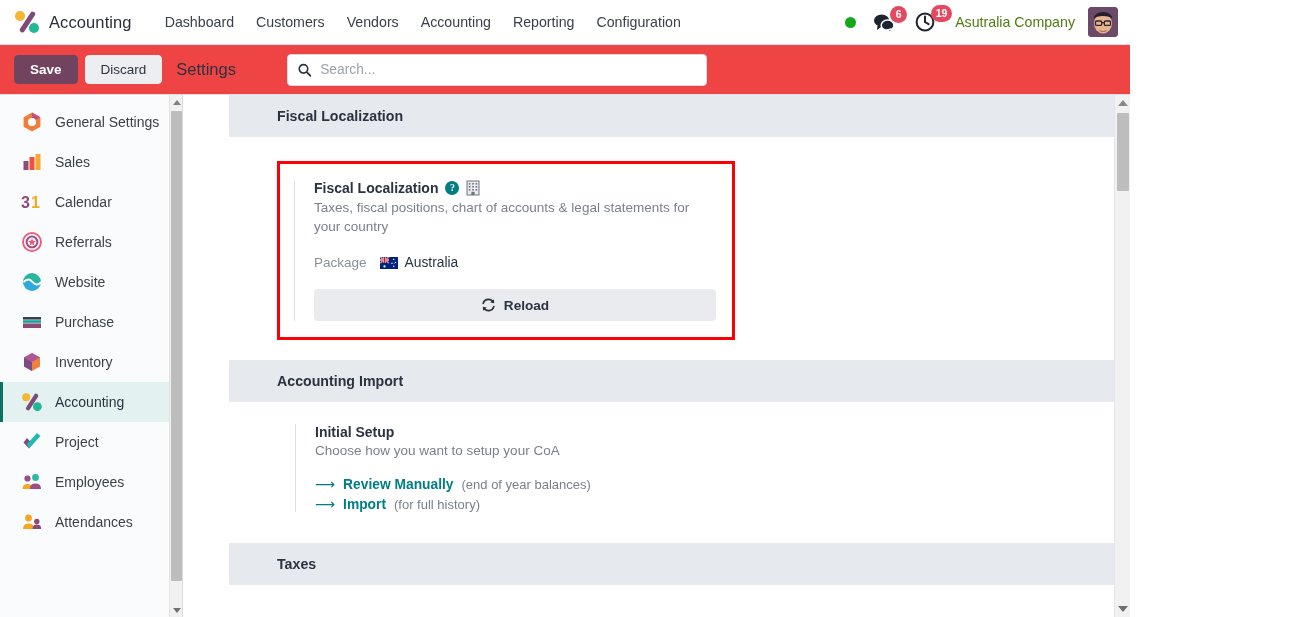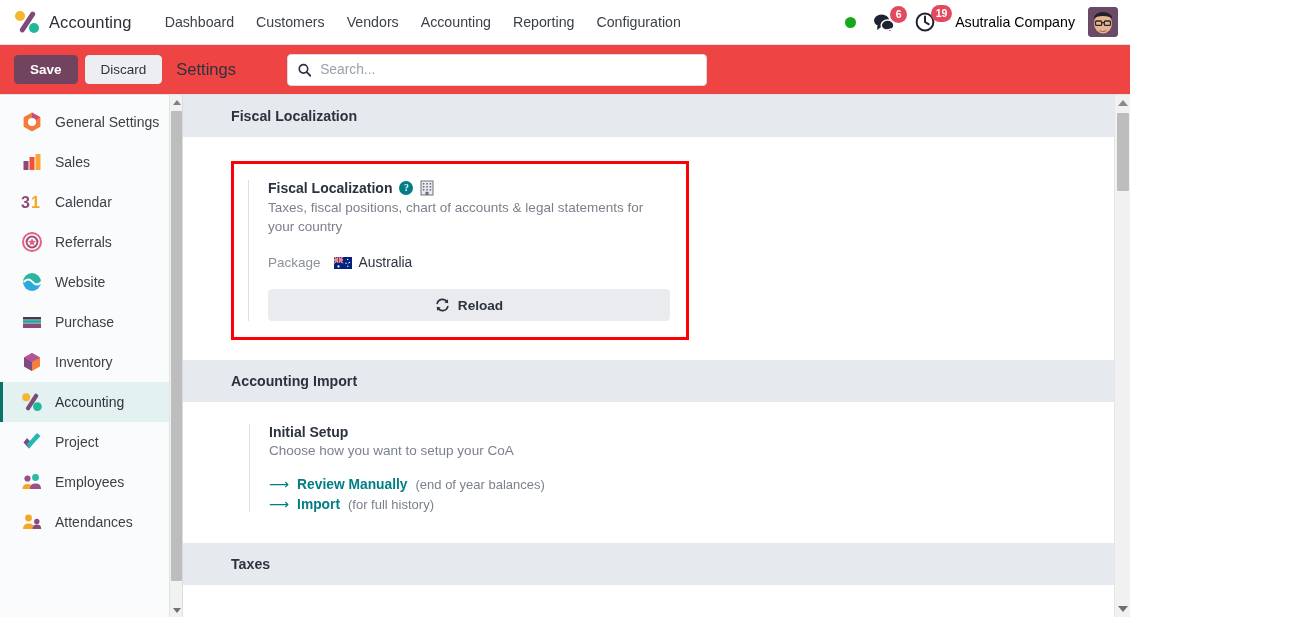--- a/index.html
+++ b/index.html
@@ -47,21 +47,21 @@
     margin-right: 17px; cursor: pointer;
   }
   .icon-badge { position: relative; display: flex; align-items: center; cursor: pointer; margin-right: 20px; }
   .badge {
     position: absolute; top: -7px; right: -12px;
     min-width: 17px; height: 17px; padding: 0 4px;
     background: #e34a5f; color: #fff; border-radius: 9px;
     font-size: 10.5px; font-weight: bold; line-height: 17px; text-align: center;
   }
   .badge.wide { right: -17px; min-width: 21px; }
-  .company-name { font-size: 14.2px; color: #000000; margin-right: 13px; cursor: pointer; white-space: nowrap; }
+  .company-name { font-size: 14.2px; color: #4d7c0f; margin-right: 13px; cursor: pointer; white-space: nowrap; }
   .avatar {
     width: 30px; height: 30px; border-radius: 4px; overflow: hidden;
     background: #6b4a68; cursor: pointer; position: relative; flex: 0 0 30px;
   }
 
   
   .ctrlpanel {
     height: 50px; flex: 0 0 50px;
     background: #ef4444; border-bottom: 1px solid #dee2e6;
     display: flex; align-items: center; padding: 0 14px;
@@ -121,21 +121,21 @@
   .sb-arrow.up { top: 0; } .sb-arrow.down { bottom: 0; }
   .sb-arrow i {
     width: 0; height: 0; border-left: 4px solid transparent; border-right: 4px solid transparent;
   }
   .sb-arrow.up i { border-bottom: 5px solid #808080; }
   .sb-arrow.down i { border-top: 5px solid #707070; }
   .sb-thumb { position: absolute; left: 1px; width: 11px; background: #bdbdbd; border-radius: 1px; cursor: grab; }
 
   
   .main { flex: 1; position: relative; background: #fff; overflow: hidden; }
-  .main-scrollport { position: absolute; inset: 0 16px 0 0; overflow: hidden; }
+  .main-scrollport { position: absolute; inset: 0 16px 0 0; overflow: hidden; padding-left: 46px; }
   .settings-block { }
   .sec-header {
     background: #e6e9ed; padding: 13px 0 13px 48px;
     font-size: 14.2px; font-weight: bold; color: #2c3340;
   }
   .sec-body { background: #fff; padding: 24px 0 20px 48px; }
 
   .redbox { border: 3px solid #fb0007; display: inline-block; padding: 16px 18px 16px 14px; }
   .setting-card { border-left: 1px solid #dcdfe3; padding-left: 19px; width: 420px; }
   .card-title-row { display: flex; align-items: center; gap: 7px; margin-bottom: 2px; }

